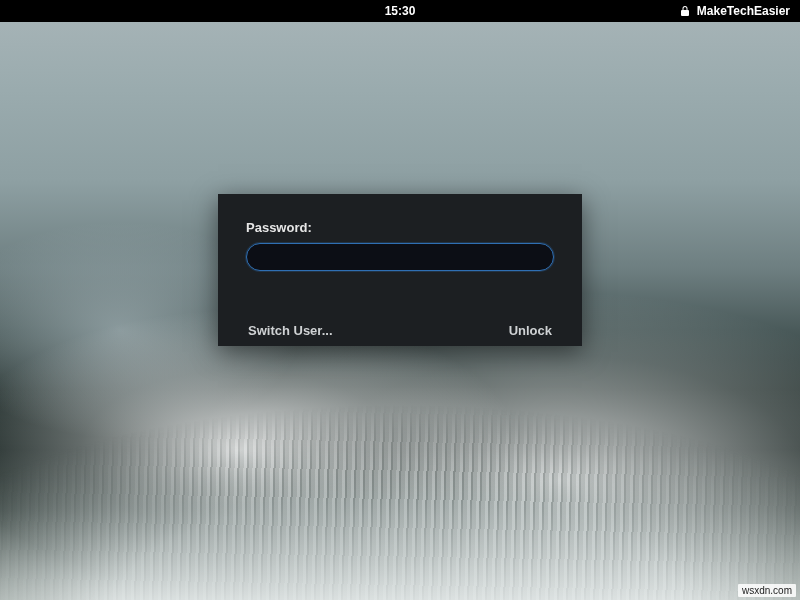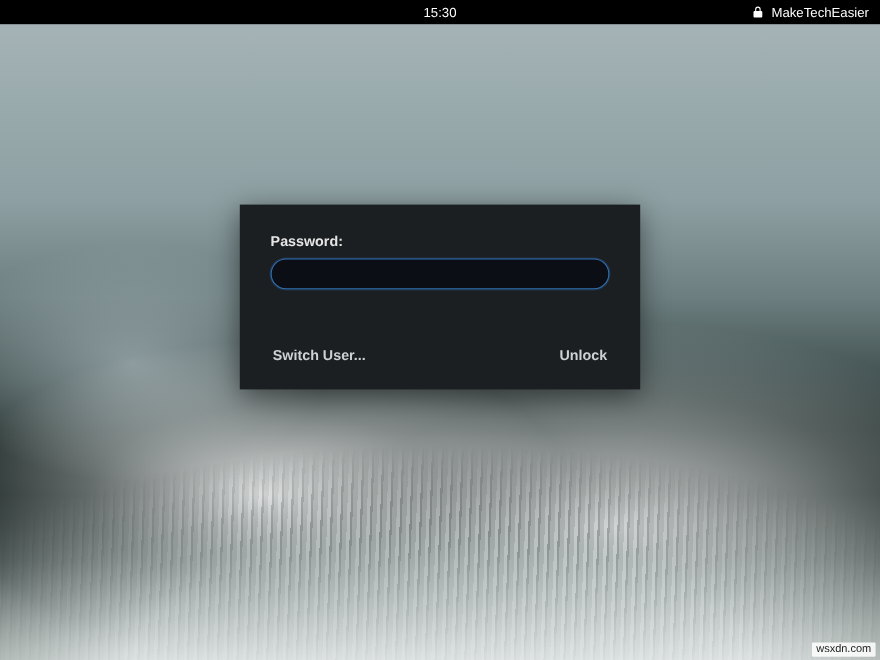--- a/index.html
+++ b/index.html
@@ -30,32 +30,32 @@
           rgba(15,25,22,0.55) 3px, rgba(15,25,22,0.55) 5px,
           rgba(20,30,26,0.25) 5px, rgba(20,30,26,0.25) 9px);
       -webkit-mask: radial-gradient(ellipse 700px 260px at 50% 100%, #000 40%, transparent 75%);
               mask: radial-gradient(ellipse 700px 260px at 50% 100%, #000 40%, transparent 75%);
       pointer-events: none;
     }
     .top-bar {
       position: absolute; top: 0; left: 0; right: 0; height: 22px;
       background: #000; color: #fff;
       display: flex; align-items: center; justify-content: center;
-      font-size: 12px; font-weight: 400;
+      font-size: 12px; font-weight: 700;
     }
     .top-bar .clock { position: absolute; left: 50%; transform: translateX(-50%); }
     .top-bar .user-area {
       position: absolute; right: 10px; display: flex; align-items: center; gap: 6px;
     }
     .lock-icon { display: inline-flex; }
     .lock-icon svg { width: 12px; height: 12px; fill: #fff; }
     .dialog {
       position: absolute; left: 50%; top: 45%; transform: translate(-50%, -50%);
       width: 364px; background: #1c1f22; color: #e6e6e6;
-      padding: 26px 28px 20px 28px;
+      padding: 26px 28px 4px 28px;
       box-shadow: 0 6px 24px rgba(0,0,0,0.5);
     }
     .field-label { font-size: 13px; font-weight: 700; color: #e6e6e6; margin-bottom: 8px; }
     .password-input {
       width: 100%; height: 28px; border-radius: 14px;
       background: #0c0e15; border: 1.5px solid #2f6fb3;
       box-shadow: 0 0 0 1px rgba(47,111,179,0.25);
       color: #fff; padding: 0 12px; outline: none; font-size: 13px;
     }
     .dialog-actions {

